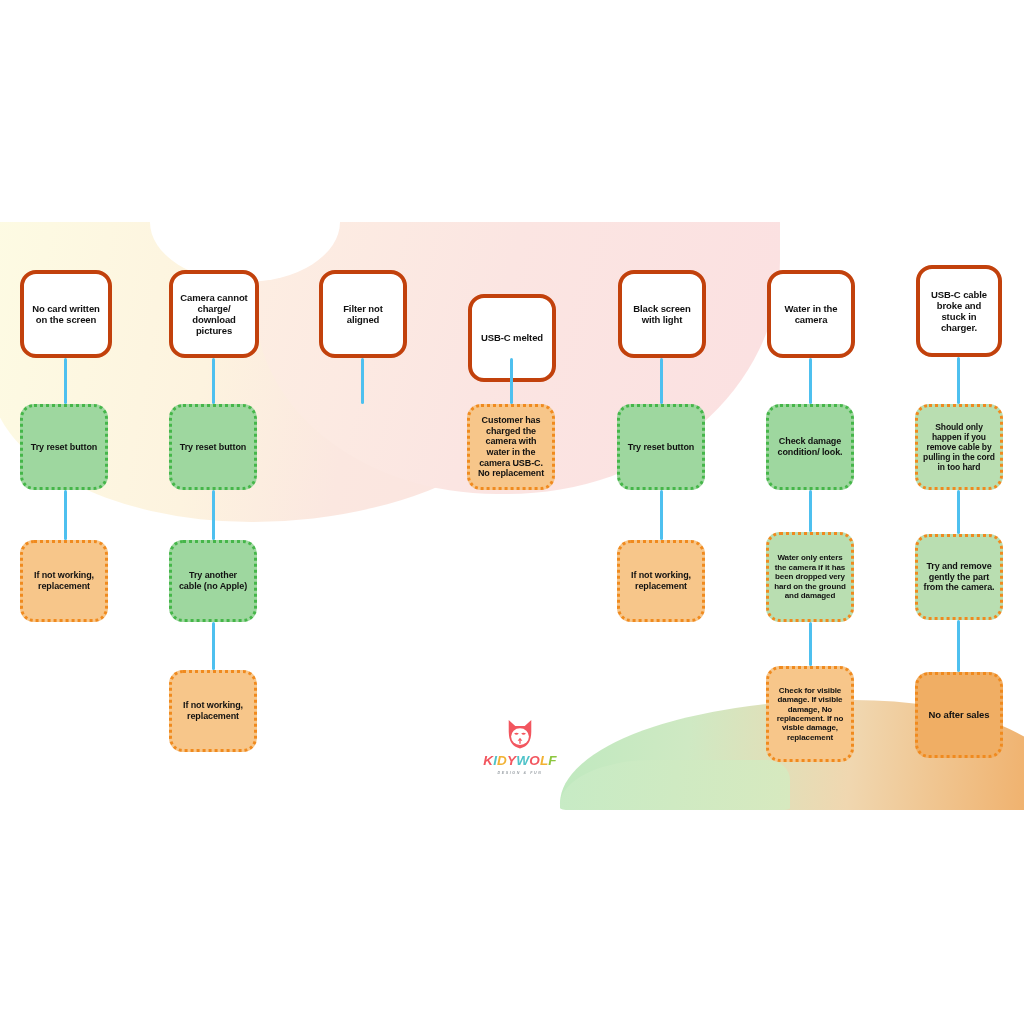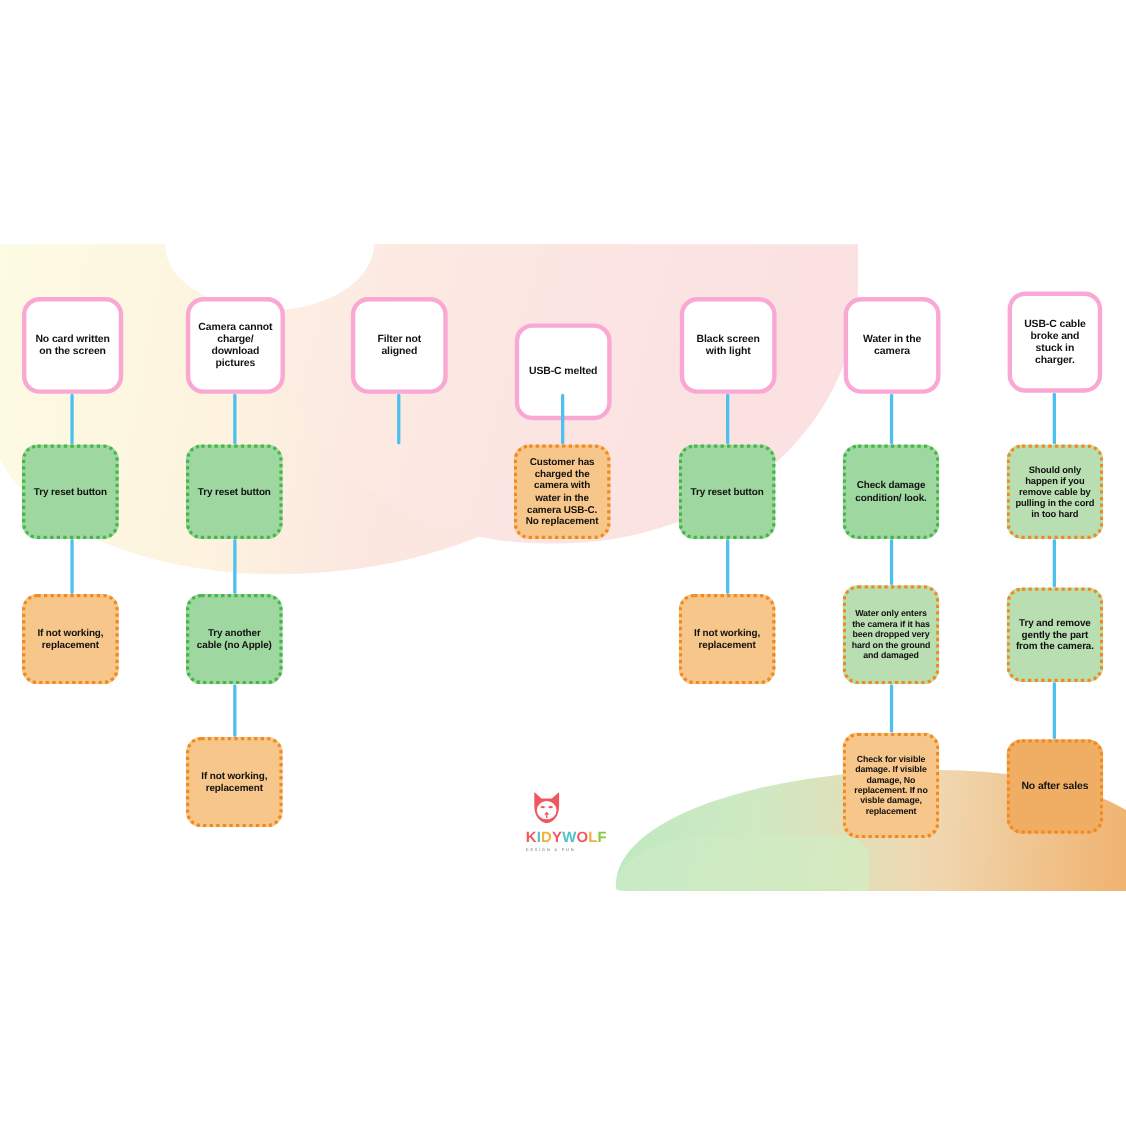--- a/index.html
+++ b/index.html
@@ -60,21 +60,21 @@
     text-align:center;
     border-radius:14px;
     font-weight:bold;
     color:#111111;
     line-height:1.18;
     padding:4px 5px;
     letter-spacing:-0.1px;
   }
   .node.start{
     background:#ffffff;
-    border:4px solid #f9a8d4;
+    border:4px solid #c2410c;
     border-radius:16px;
     font-size:9.5px;
   }
   .node.step{
     background:#9ed79f;
     border:3px dotted #45b649;
     font-size:9px;
   }
   .node.end{
     background:#f7c68a;
@@ -99,21 +99,21 @@
     width:3px;
     background:#4ec0ef;
     border-radius:2px;
   }
 
   
   #logo{
     position:absolute;
     left:478px; top:714px;
     width:84px; height:78px;
-    display:flex;flex-direction:column;
+    display:flex;flex-direction:column;align-items:center;font-style:italic;
   }
   #logo-mark{width:38px;height:38px;}
   #logo-word{
     margin-top:2px;
     font-size:13.5px;
     font-weight:900;
     letter-spacing:0.2px;
     line-height:1;
     white-space:nowrap;
   }

